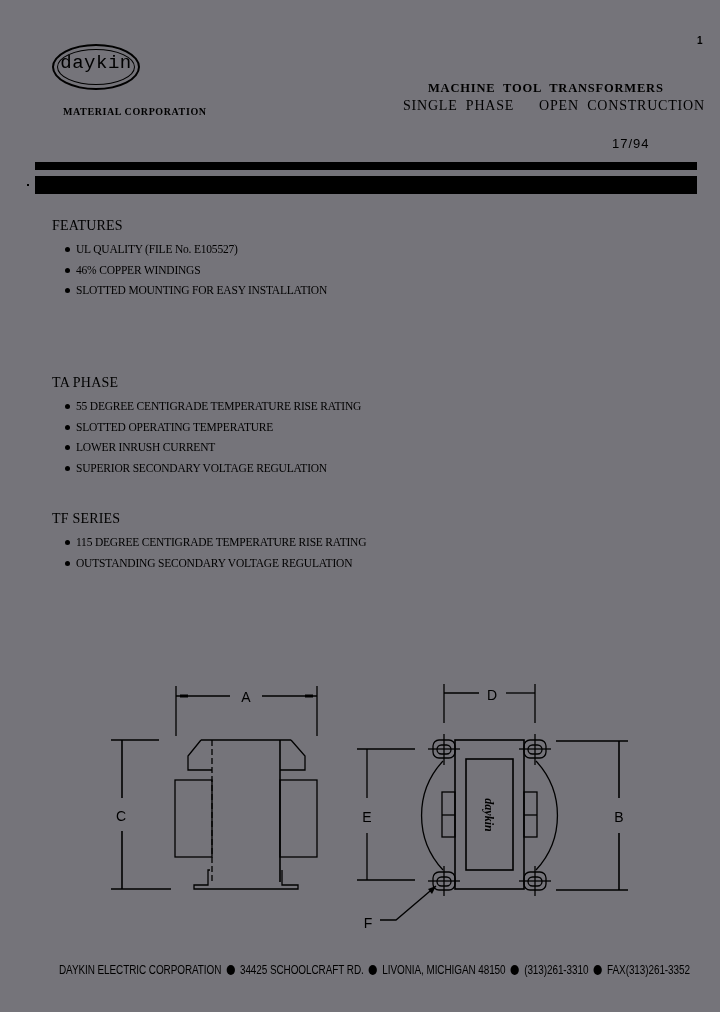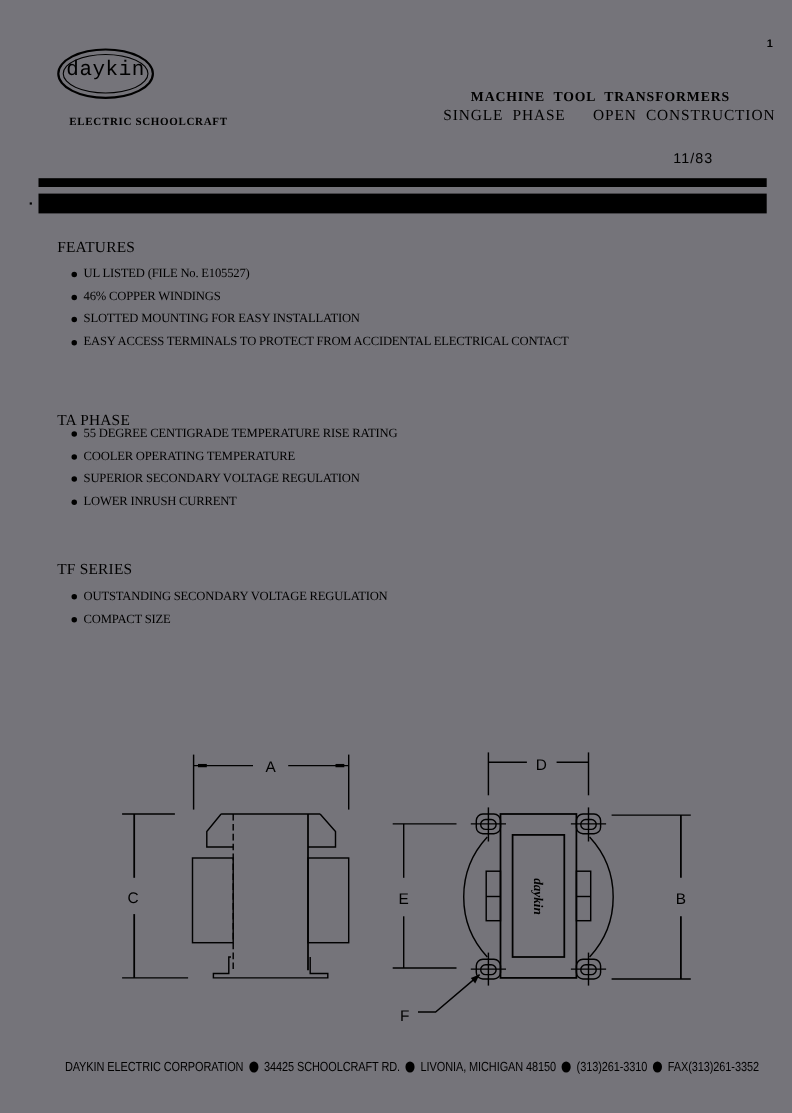--- a/index.html
+++ b/index.html
@@ -42,50 +42,49 @@
   .footer .dot { display:inline-block; width:10px; height:10px; border-radius:50%; background:#000; vertical-align:-1px; margin:0 3px; }
   .dim-label { font-family:"Liberation Sans", sans-serif; font-size:14px; }
 </style>
 </head>
 <body>
 
 <div class="abs logo-oval">
   <div class="logo-oval-inner"></div>
   <div class="logo-text">daykin</div>
 </div>
-<div class="abs company-sub">ELECTRIC SCHOOLCRAFT</div>
+<div class="abs company-sub">MATERIAL CORPORATION</div>
 <div class="abs page-num">1</div>
 <div class="abs title1">MACHINE TOOL TRANSFORMERS</div>
 <div class="abs title2" style="white-space:pre">SINGLE PHASE   OPEN CONSTRUCTION</div>
-<div class="abs date">11/83</div>
+<div class="abs date">17/94</div>
 
 <div class="abs bar1"></div>
 <div class="abs bar2"></div>
 <div class="abs tick"></div>
 
 <div class="abs section-title" style="left:52px; top:218px;">FEATURES</div>
 <ul class="feat" style="left:63px; top:239px;">
-  <li>UL LISTED (FILE No. E105527)</li>
+  <li>UL QUALITY (FILE No. E105527)</li>
   <li>46% COPPER WINDINGS</li>
   <li>SLOTTED MOUNTING FOR EASY INSTALLATION</li>
-  <li>EASY ACCESS TERMINALS TO PROTECT FROM ACCIDENTAL ELECTRICAL CONTACT</li>
 </ul>
 
 <div class="abs section-title" style="left:52px; top:375px;">TA PHASE</div>
-<ul class="feat" style="left:63px; top:384px;">
+<ul class="feat" style="left:63px; top:396px;">
   <li>55 DEGREE CENTIGRADE TEMPERATURE RISE RATING</li>
-  <li>COOLER OPERATING TEMPERATURE</li>
+  <li>SLOTTED OPERATING TEMPERATURE</li>
+  <li>LOWER INRUSH CURRENT</li>
   <li>SUPERIOR SECONDARY VOLTAGE REGULATION</li>
-  <li>LOWER INRUSH CURRENT</li>
 </ul>
 
 <div class="abs section-title" style="left:52px; top:511px;">TF SERIES</div>
 <ul class="feat" style="left:63px; top:532px;">
+  <li>115 DEGREE CENTIGRADE TEMPERATURE RISE RATING</li>
   <li>OUTSTANDING SECONDARY VOLTAGE REGULATION</li>
-  <li>COMPACT SIZE</li>
 </ul>
 
 <svg class="abs" style="left:100px; top:670px;" width="240" height="230" viewBox="0 0 240 230">
   <g stroke="#000" fill="none" stroke-width="1.3">
 
     <line x1="76" y1="16" x2="76" y2="66"></line>
     <line x1="217" y1="16" x2="217" y2="66"></line>
     <line x1="76" y1="26" x2="130" y2="26"></line>
     <line x1="162" y1="26" x2="217" y2="26"></line>
     <line x1="80" y1="26" x2="88" y2="26" stroke-width="3"></line>

